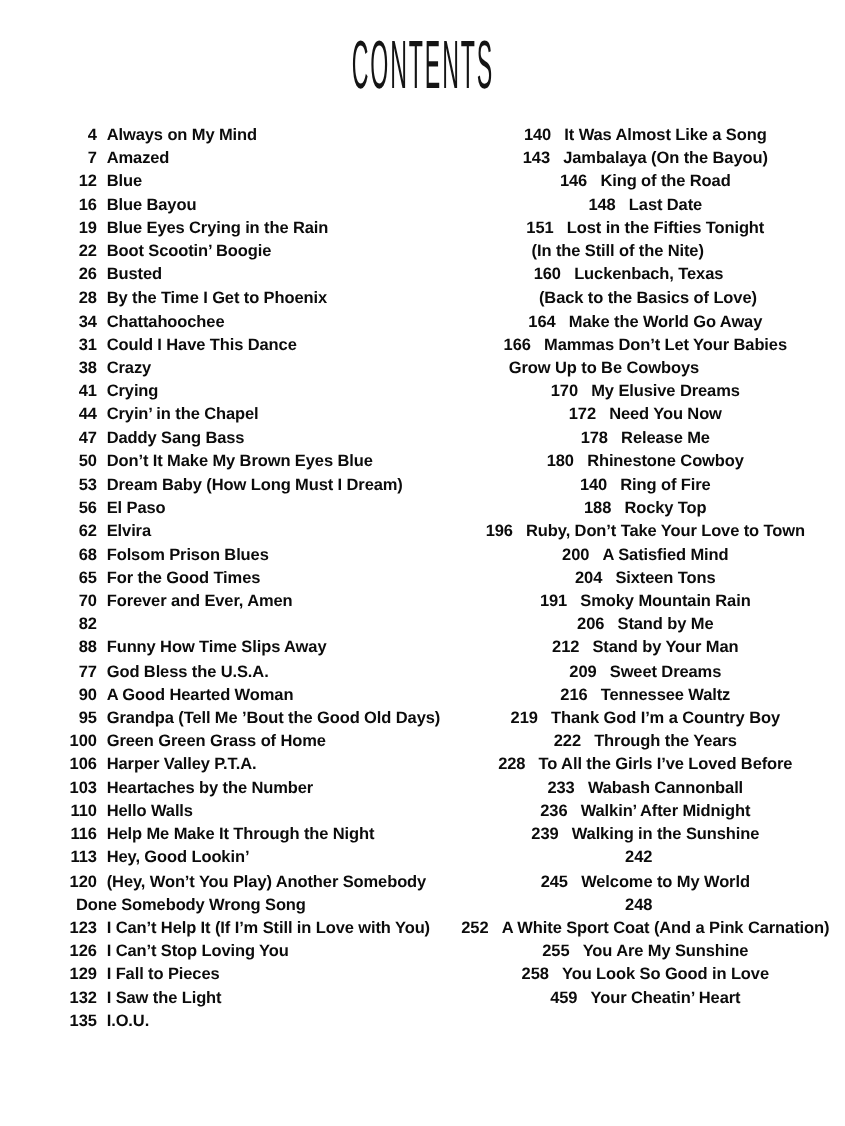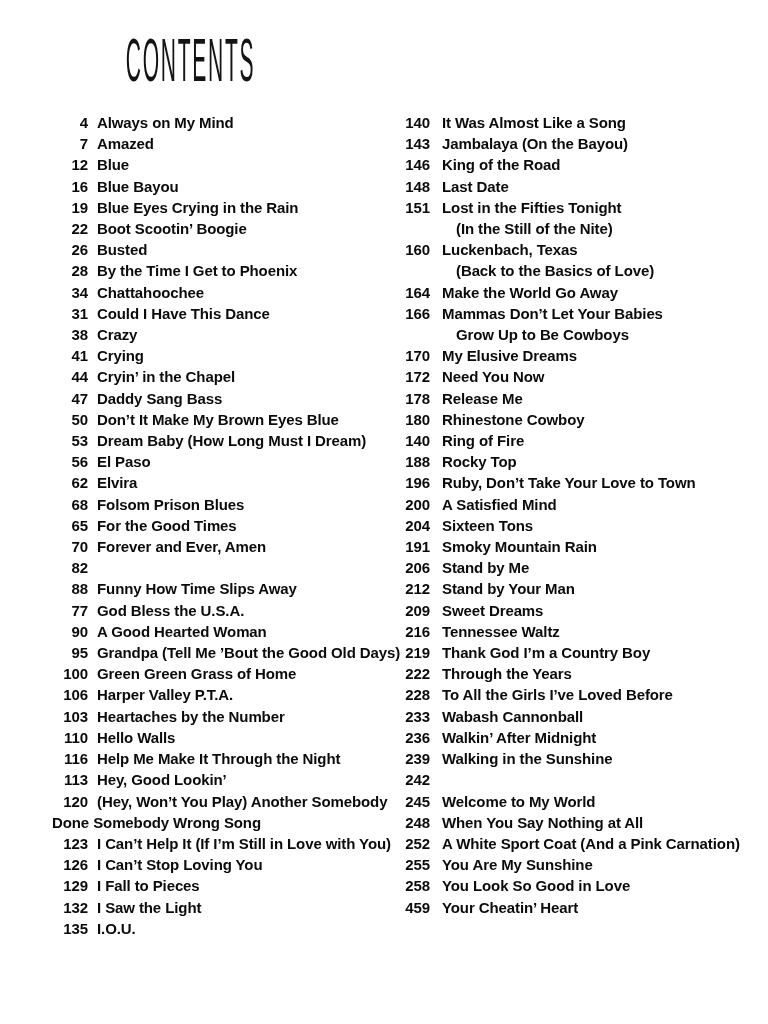--- a/index.html
+++ b/index.html
@@ -15,20 +15,21 @@
     overflow: hidden;
     font-family: "Liberation Sans", sans-serif;
     color: #0b0b0b;
   }
   .title-wrap {
     position: absolute;
     top: 28px;
     left: 0;
     width: 768px;
     height: 64px;
+    text-align: center;
     line-height: 64px;
   }
   .title-text {
     display: inline-block;
     font-size: 62px;
     font-weight: 400;
     letter-spacing: 5px;
     transform: scaleX(0.34);
     transform-origin: center;
     white-space: nowrap;
@@ -43,33 +44,33 @@
   }
   .col {
     display: flex;
     flex-direction: column;
     font-size: 15px;
     font-weight: bold;
     line-height: 21.2px;
     letter-spacing: -0.1px;
   }
   .col-left { width: 345px; }
-  .col-right { flex: 1; }
+  .col-right { flex: 1; align-items: center; }
   .entry { display: block; }
   .row { display: flex; }
   .num {
     text-align: right;
     flex: 0 0 auto;
     white-space: nowrap;
   }
   .col-left .num { width: 88px; margin-right: 9px; }
   .col-right .num { width: 85px; margin-right: 12px; }
   .line1 { white-space: nowrap; }
-  .col-left .line2 { margin-left: 52px; white-space: nowrap; }
-  .col-right .line2 { margin-left: 111px; white-space: nowrap; }
+  .col-left .line2 { margin-left: 69px; white-space: nowrap; }
+  .col-right .line2 { margin-left: 65px; white-space: nowrap; }
 </style>
 </head>
 <body>
 
 <div class="page">
 
   <div class="title-wrap">
     <span class="title-text">CONTENTS</span>
   </div>
 
@@ -552,21 +553,20 @@
   <div class="entry">
     <div class="row">
       <span class="num">245</span>
       <span class="line1">Welcome to My World</span>
     </div>
   </div>
 
   <div class="entry">
     <div class="row">
       <span class="num">248</span>
-      <span class="line1">When You Say Nothing at All</span>
     </div>
   </div>
 
   <div class="entry">
     <div class="row">
       <span class="num">252</span>
       <span class="line1">A White Sport Coat (And a Pink Carnation)</span>
     </div>
   </div>
 

